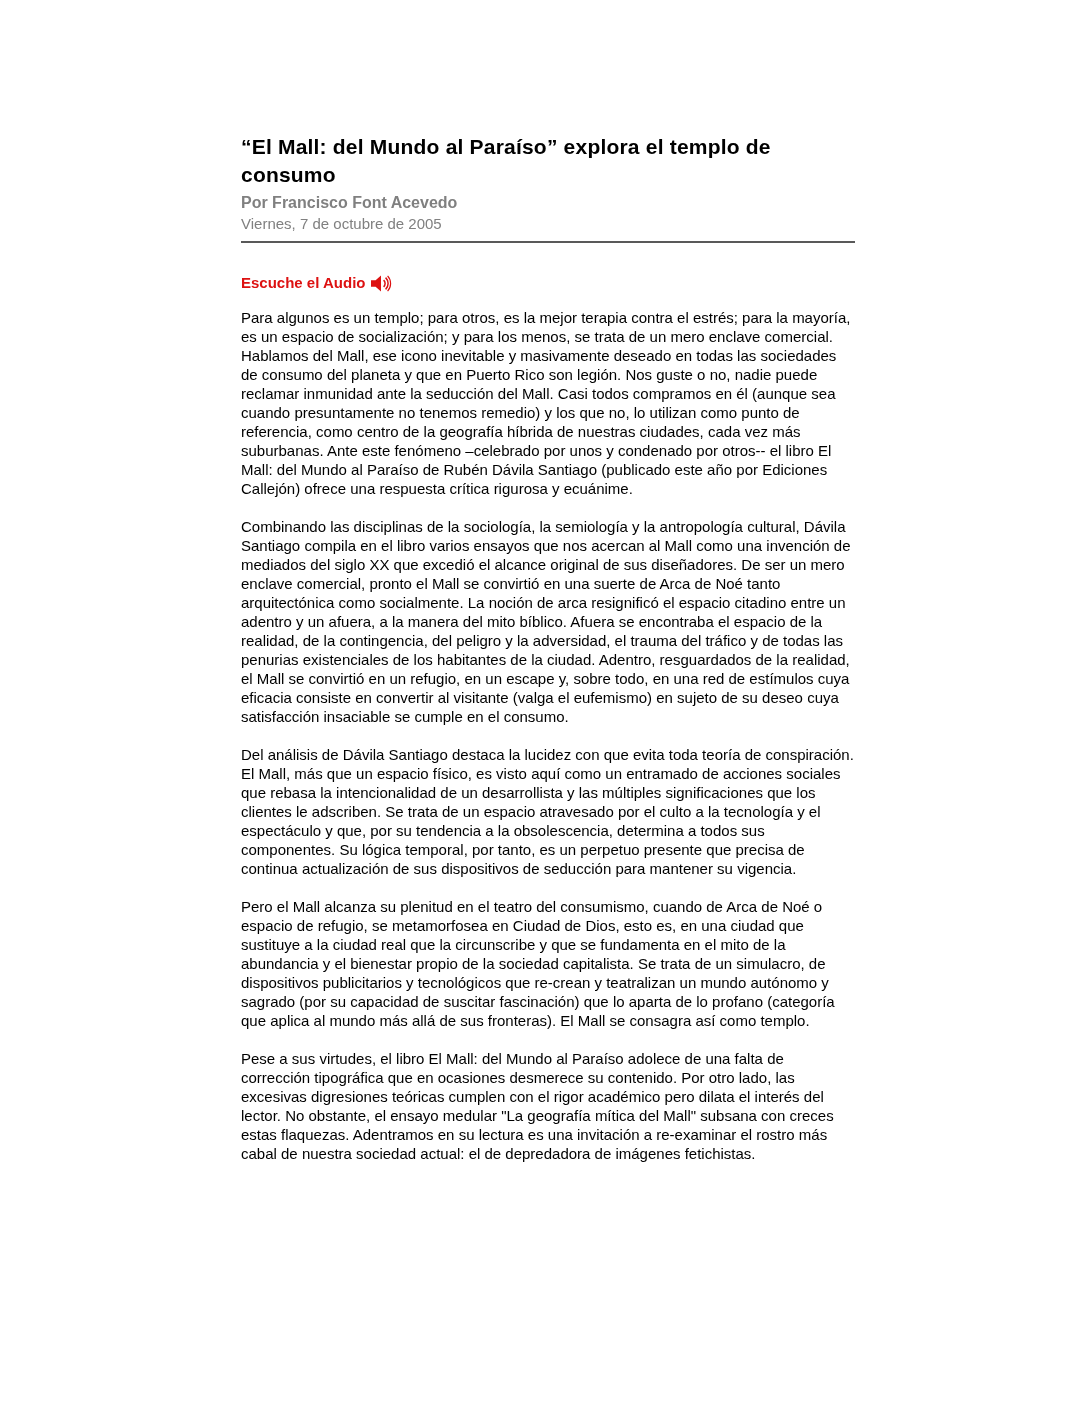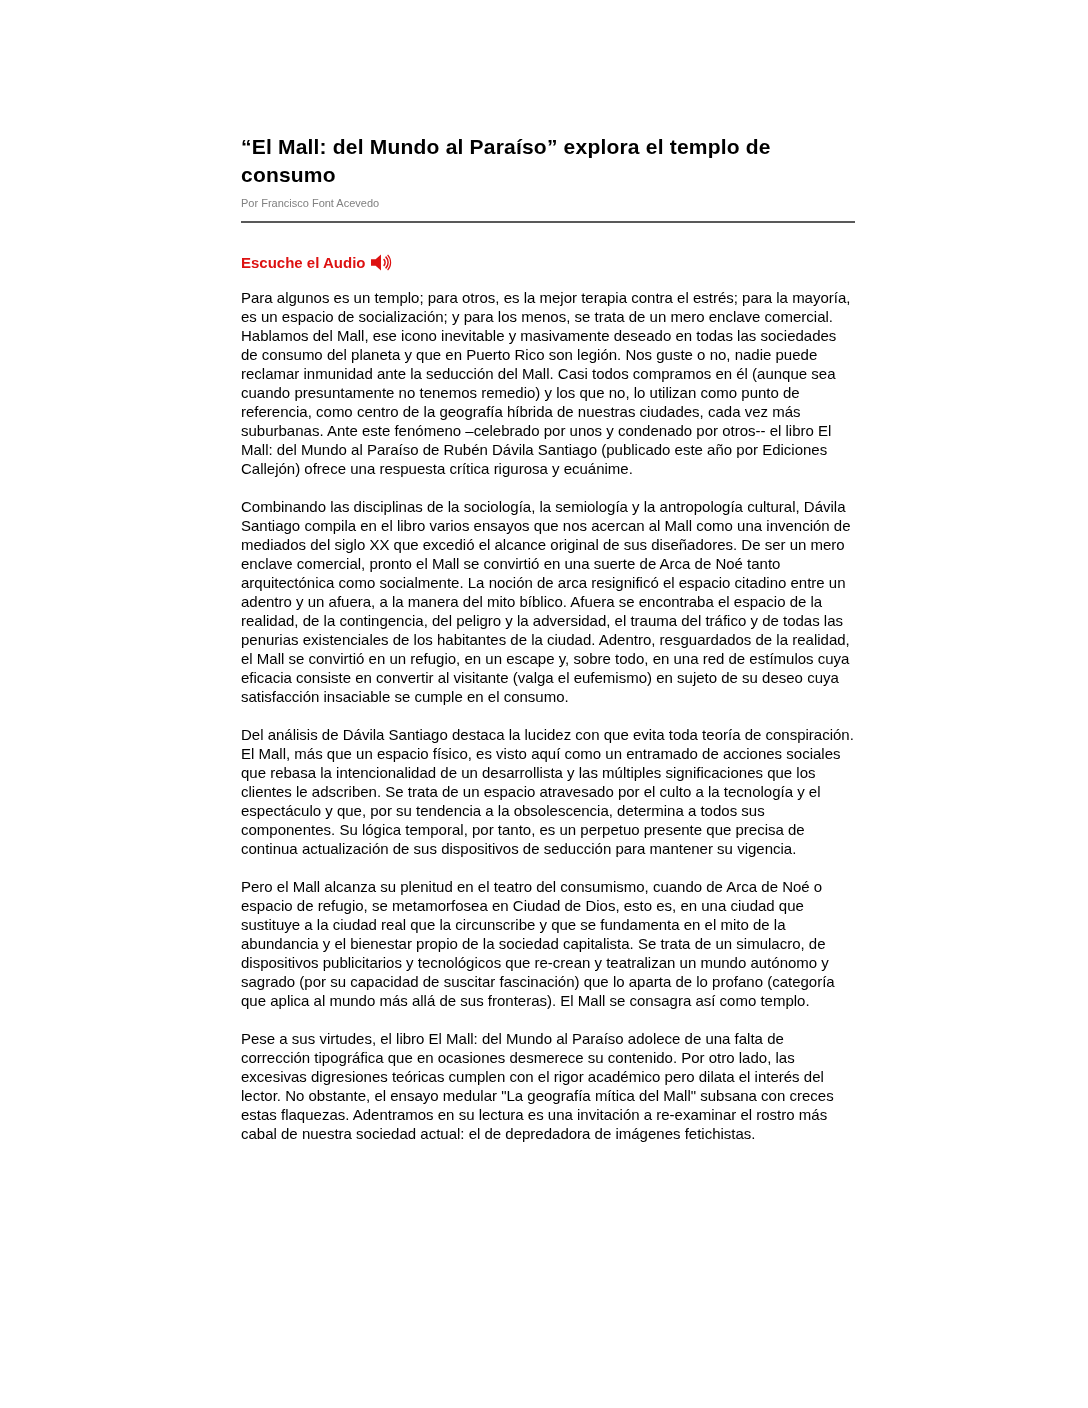--- a/index.html
+++ b/index.html
@@ -30,40 +30,40 @@
   .article-title {
     margin: 0;
     font-size: 21px;
     line-height: 28px;
     font-weight: bold;
     color: #000000;
     letter-spacing: 0.2px;
   }
   .byline {
     margin: 4px 0 0 0;
-    font-size: 11px;
+    font-size: 16px;
     line-height: 20px;
-    font-weight: normal;
+    font-weight: bold;
     color: #808080;
   }
   .date-line {
     margin: 1px 0 0 0;
     font-size: 15px;
     line-height: 19px;
     color: #808080;
   }
   .divider {
     border: none;
     border-top: 2px solid #595959;
     margin: 8px 0 0 0;
     width: 100%;
   }
   .audio-link {
     display: inline-flex;
-    align-items: flex-start;
+    align-items: flex-end;
     gap: 6px;
     margin-top: 31px;
     font-size: 15px;
     line-height: 18px;
     font-weight: bold;
     color: #dd1111;
     text-decoration: none;
     cursor: pointer;
   }
   .speaker-icon {
@@ -84,20 +84,21 @@
 </head>
 <body>
 
 <div class="page">
   <div class="content">
 
     <h1 class="article-title">“El Mall: del Mundo al Paraíso” explora el templo de consumo</h1>
 
     <div class="byline">Por Francisco Font Acevedo</div>
 
+    <div class="date-line">Viernes, 7 de octubre de 2005</div>
 
     <hr class="divider">
 
     <a class="audio-link">
       <span>Escuche el Audio</span>
       <span class="speaker-icon">
         <svg width="21" height="17" viewBox="0 0 21 17">
           <polygon points="0,5.2 4.6,5.2 10,0.6 10,16.4 4.6,11.8 0,11.8" fill="#dd1111"></polygon>
           <path d="M12.6 5.1 A 4.6 4.6 0 0 1 12.6 11.9" stroke="#dd1111" fill="none" stroke-width="1.5"></path>
           <path d="M14.6 2.6 A 8.2 8.2 0 0 1 14.6 14.4" stroke="#dd1111" fill="none" stroke-width="1.5"></path>

